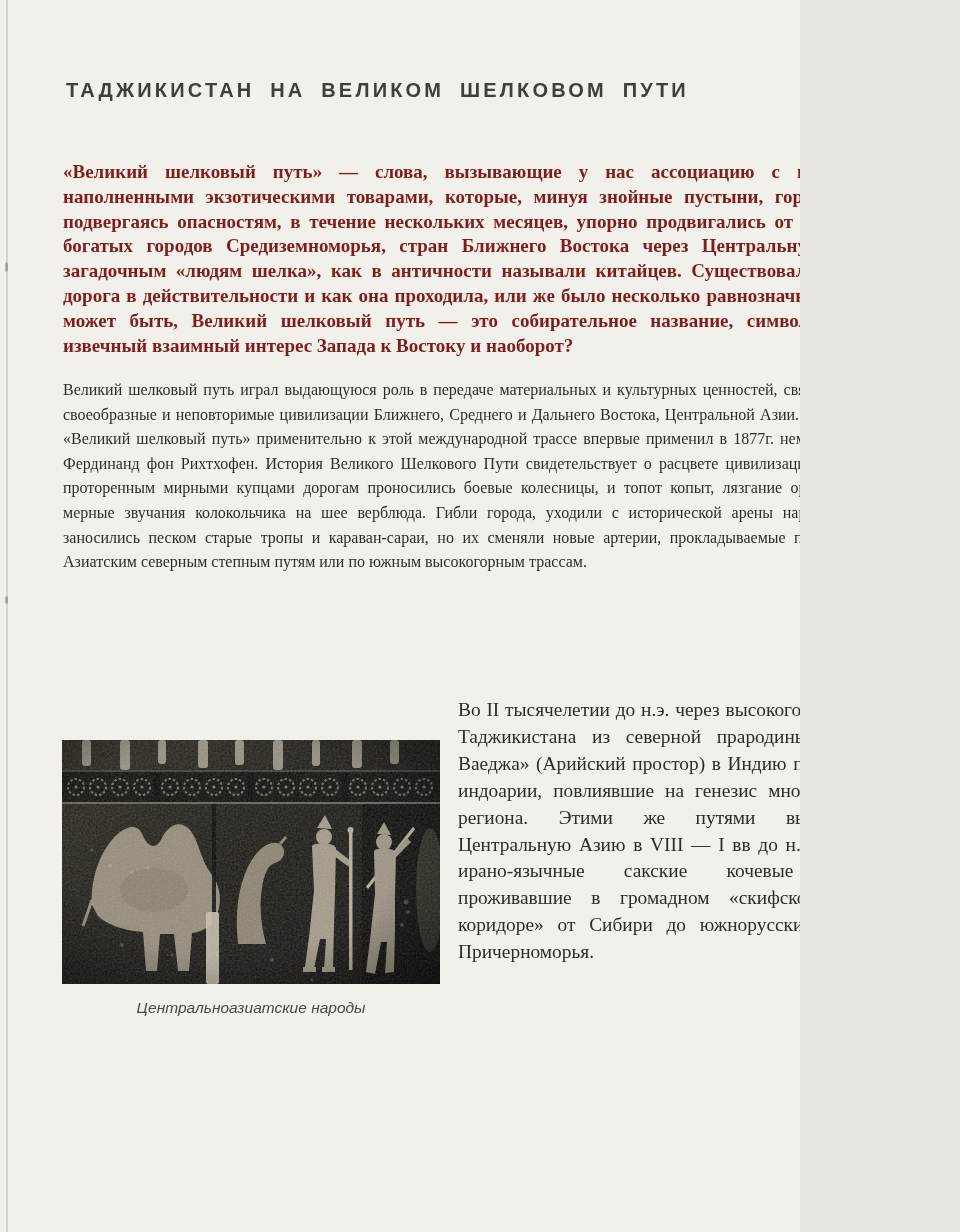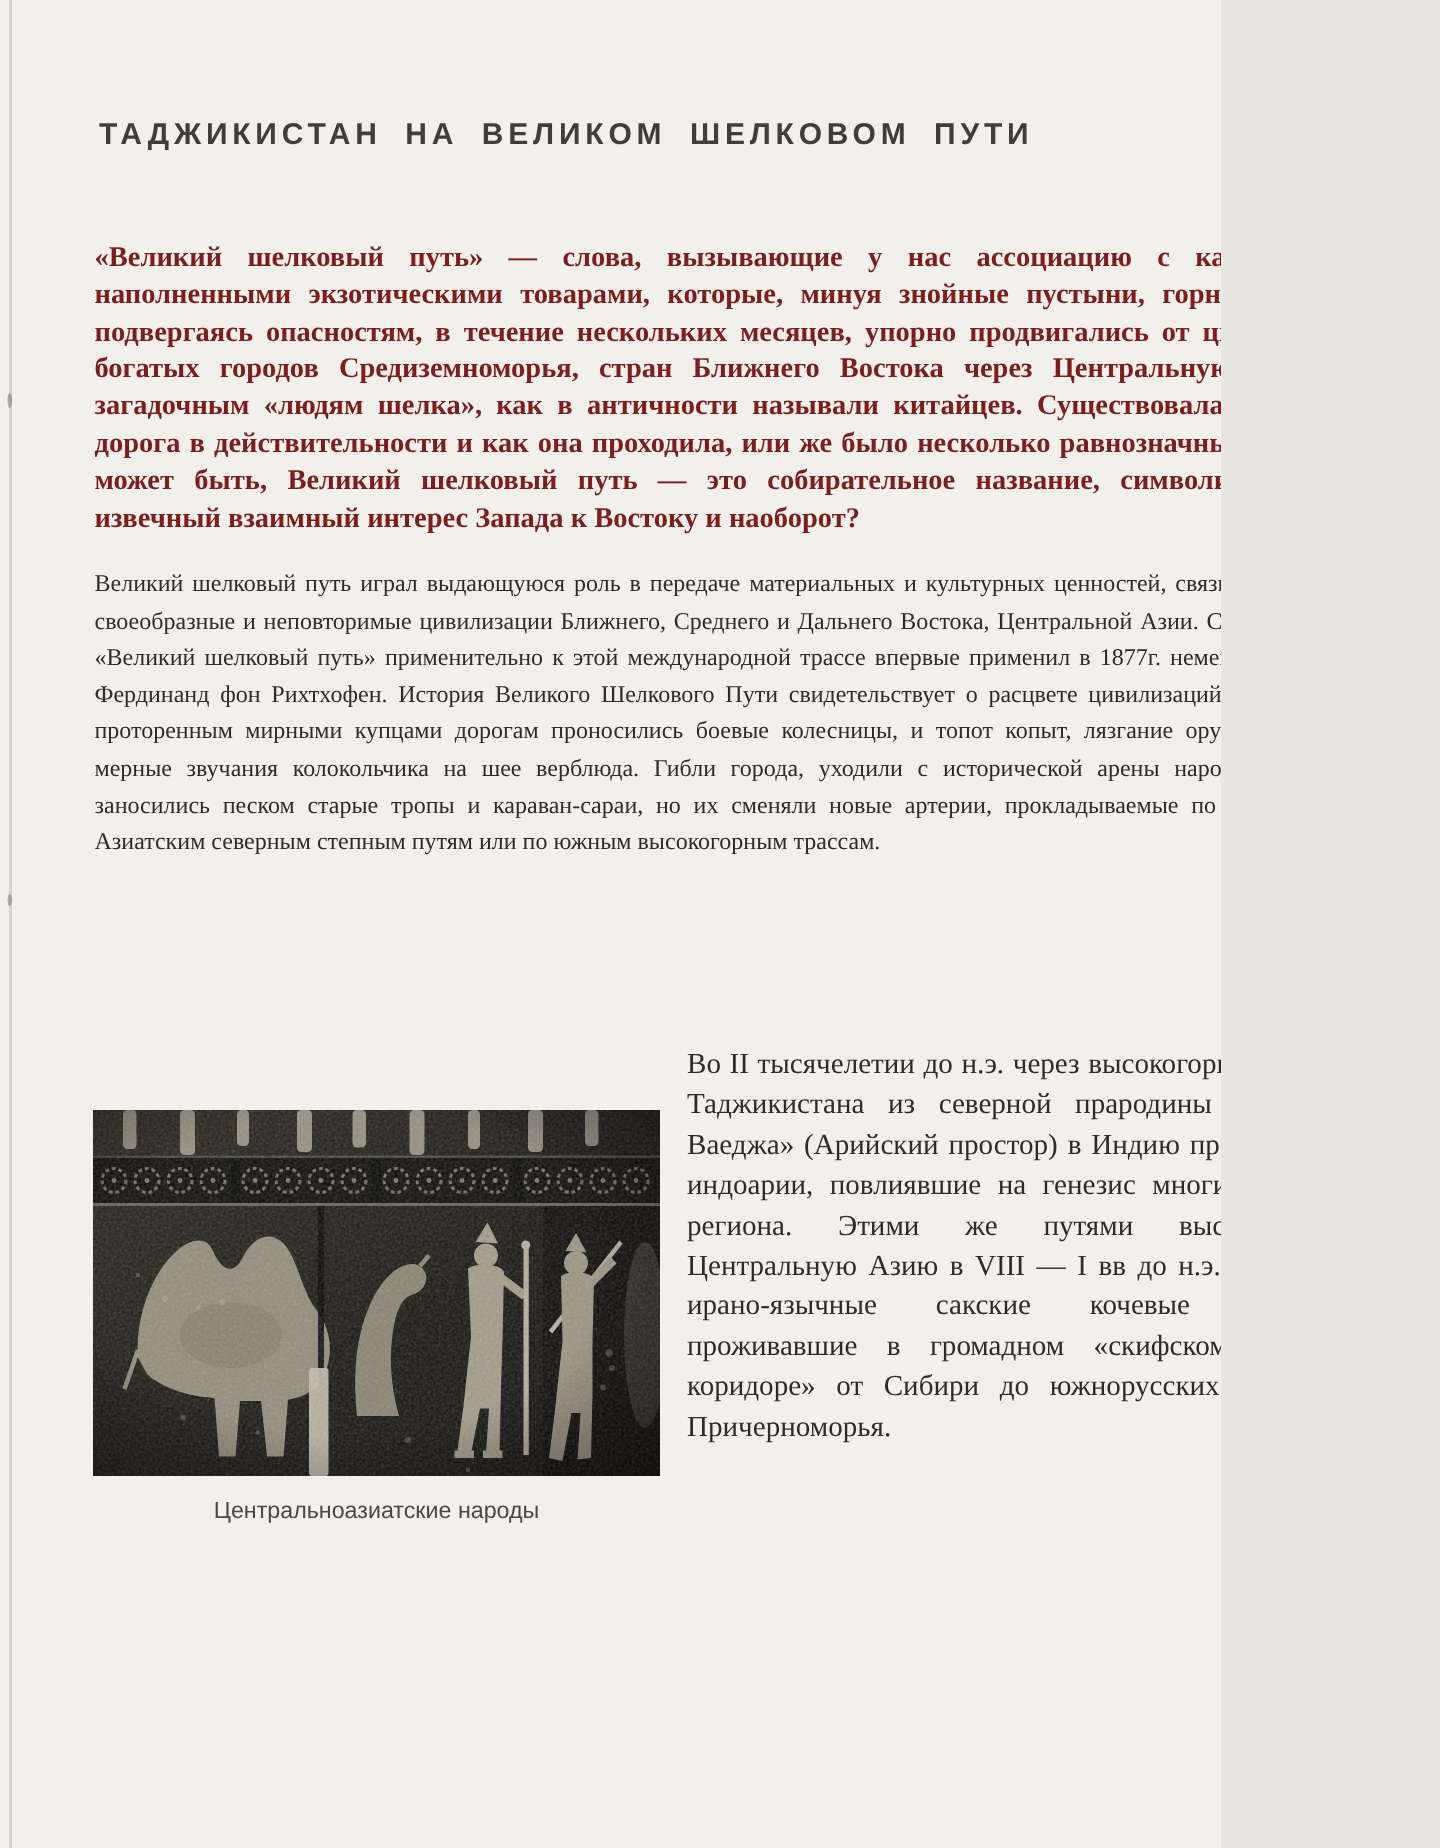--- a/index.html
+++ b/index.html
@@ -1,19 +1,19 @@
 <!DOCTYPE html>
 <html lang="ru"><head>
 <meta charset="utf-8">
 <style>
   html,body{margin:0;padding:0;background:#e8e6e0;}
   .page{
     position:relative;width:800px;height:1232px;overflow:hidden;
     background:#f2f0ea;
-    font-family:"Liberation Serif",serif;color:#2e2c28;padding-left:14px;
+    font-family:"Liberation Serif",serif;color:#2e2c28;
   }
   .scan-edge{position:absolute;left:6px;top:0;width:2px;height:100%;
     background:rgba(90,88,82,0.18);}
   .scan-speck{position:absolute;background:rgba(60,58,54,0.35);border-radius:50%;}
 
   .title{
     position:absolute;left:66px;top:66px;
     font-family:"Liberation Sans",sans-serif;
     font-size:20px;font-weight:700;letter-spacing:3.2px;word-spacing:7px;
     color:#403e3b;white-space:nowrap;
@@ -28,21 +28,21 @@
   .right-col{
     position:absolute;left:458px;top:697px;width:448px;
     text-align:justify;font-size:19.4px;line-height:26.9px;
   }
   .right-col .rc-par + .rc-par{margin-top:19px;}
 
   .figure{position:absolute;left:62px;top:740px;width:378px;}
   .figure svg{display:block;}
   .caption{
     margin-top:13px;text-align:center;
-    font-family:"Liberation Sans",sans-serif;
+    font-family:"Liberation Sans",sans-serif;font-style:italic;
     font-size:15.5px;line-height:22px;color:#4a4845;
   }
   .caption span{display:block;}
 </style>
 </head>
 <body>
 
 <div class="page">
 
   <div class="scan-edge"></div>

